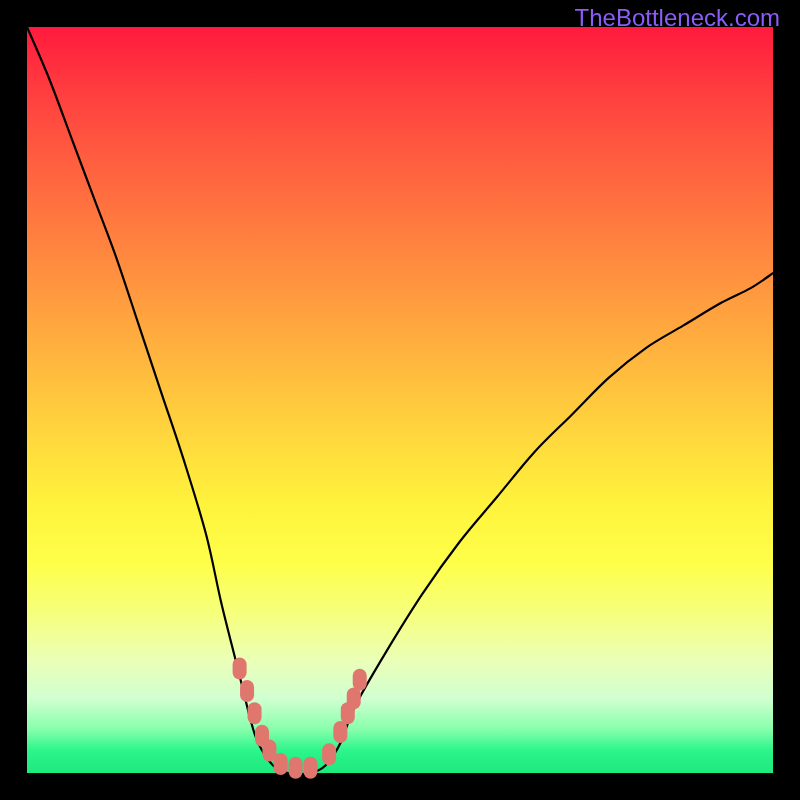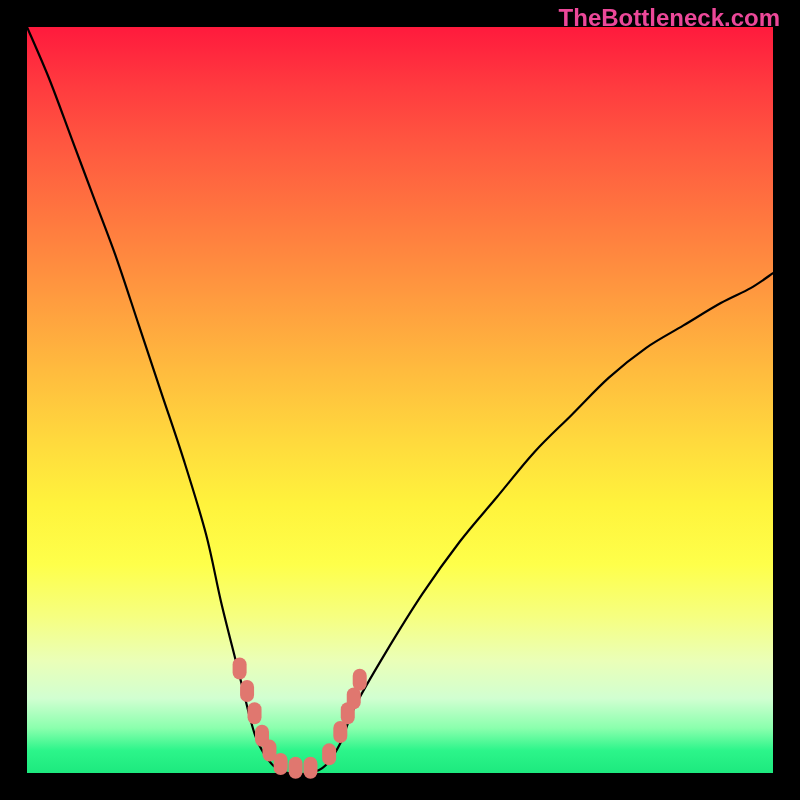--- a/index.html
+++ b/index.html
@@ -9,22 +9,22 @@
     height: 800px;
     background: #000;
     position: relative;
   }
   .watermark {
     position: absolute;
     top: 4px;
     right: 20px;
     font-family: Arial, Helvetica, sans-serif;
     font-size: 24px;
-    color: #ec4899;
-    font-weight: 700;
+    color: #8b5cf6;
+    font-weight: 400;
     z-index: 10;
   }
   .plot-area {
     position: absolute;
     left: 27px;
     top: 27px;
     width: 746px;
     height: 746px;
     background: linear-gradient(to bottom,
       #ff1a3d 0%,

